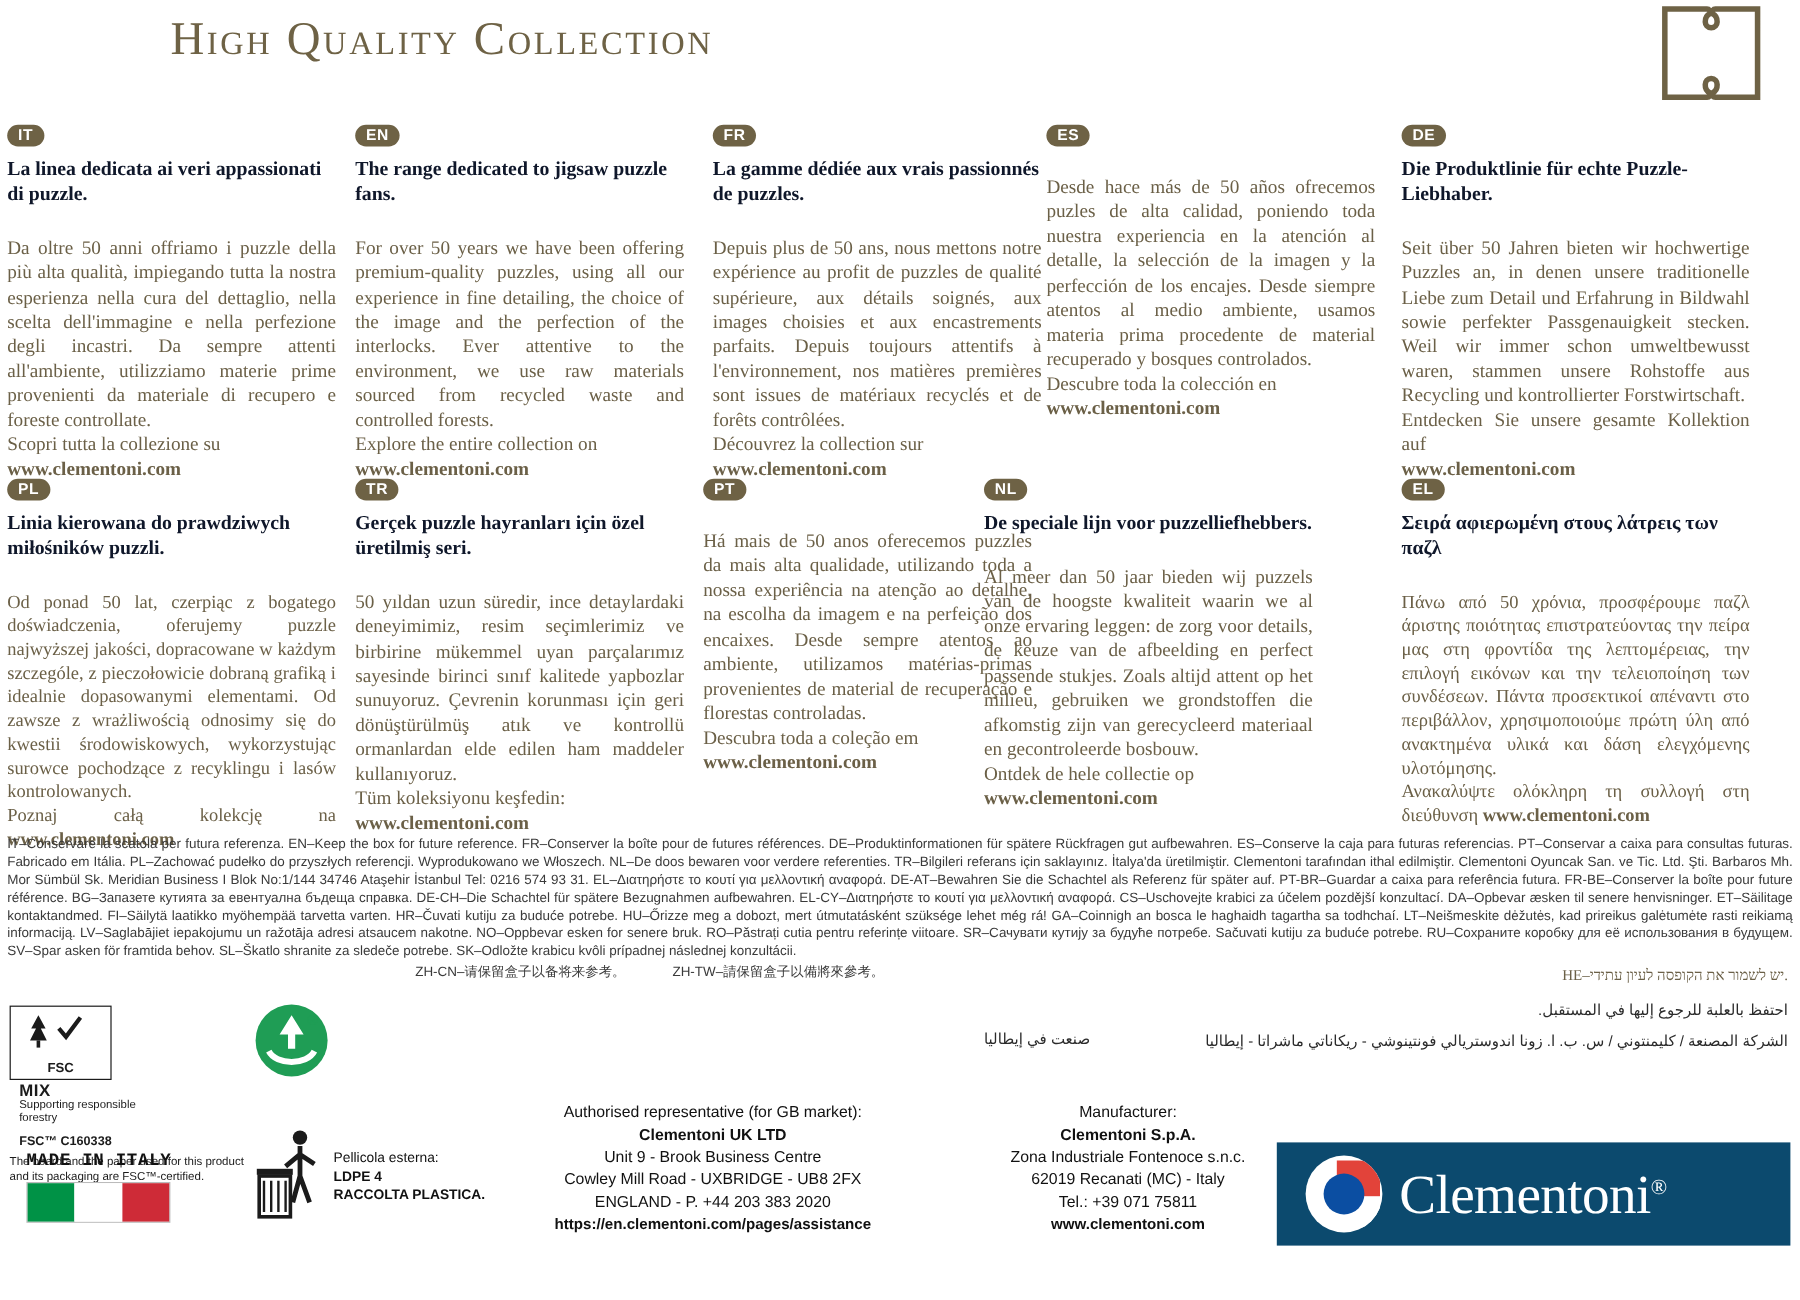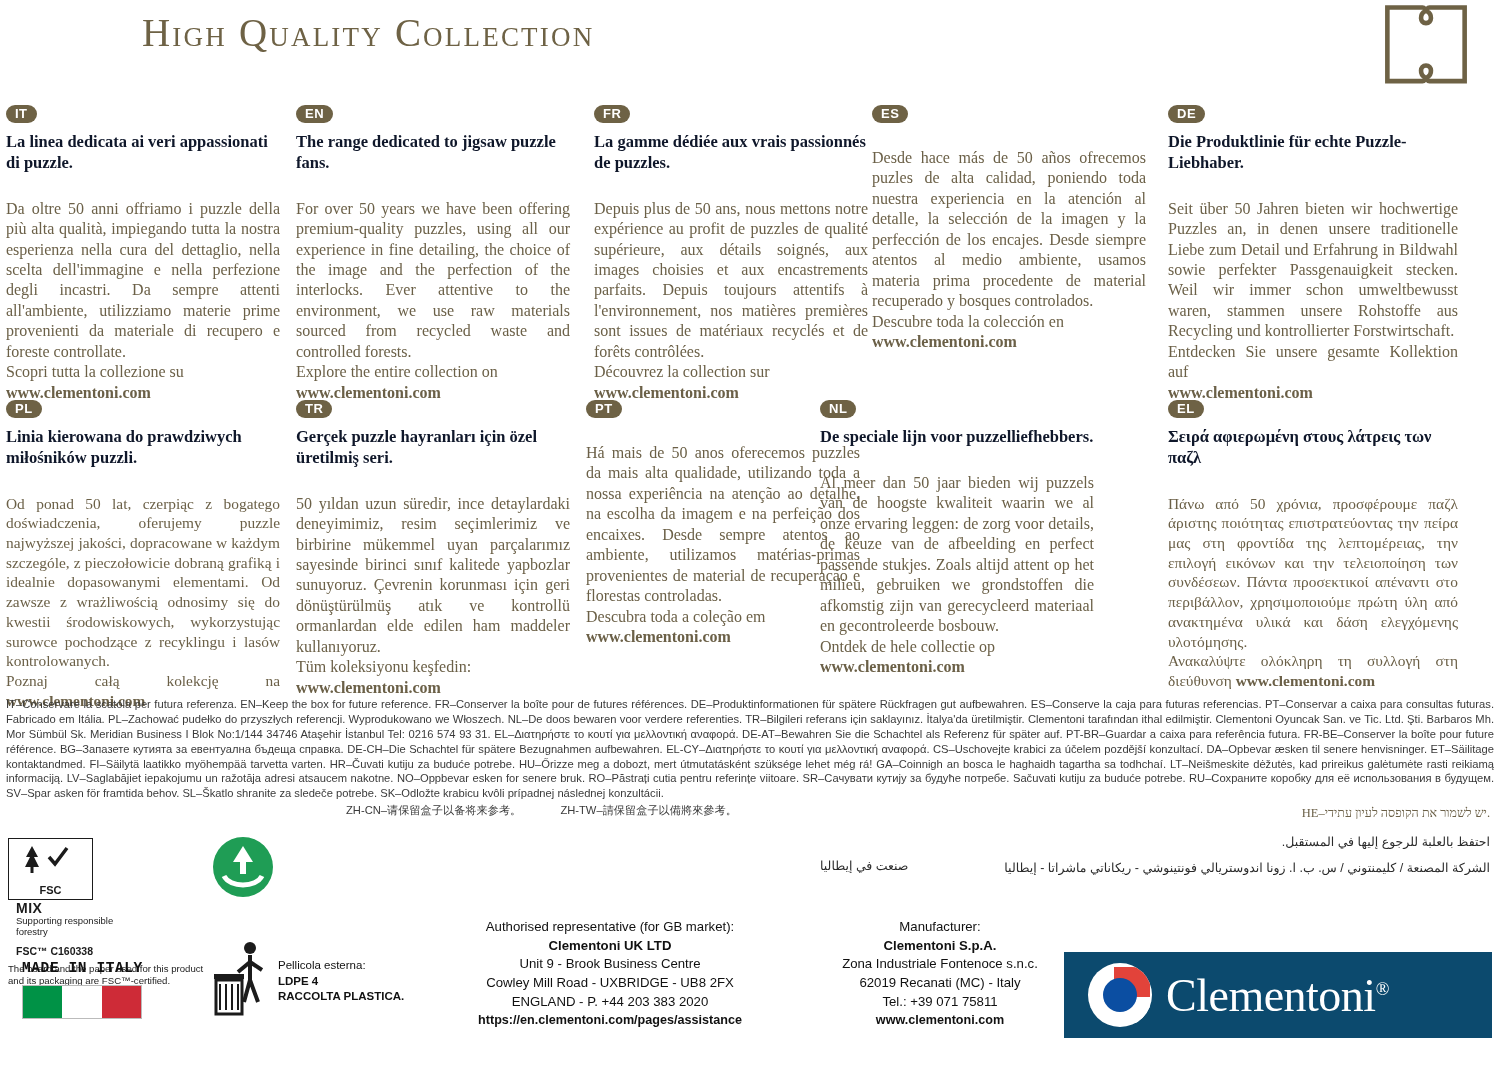--- a/index.html
+++ b/index.html
@@ -153,21 +153,21 @@
   }
   .plastic-note .reg { font-weight:normal; }
 
   .addr {
     position:absolute; top:918px;
     font-family:"Liberation Sans", sans-serif;
     font-size:13.2px; line-height:1.42; color:#111;
     text-align:center;
   }
   .addr .strong { font-weight:bold; }
-  .addr-uk { left:440px; width:340px;text-align:center; }
+  .addr-uk { left:424px; width:340px;text-align:center; }
   .addr-mf { left:800px; width:280px; }
   .addr .link { font-weight:bold; font-size:12.6px; }
 
   .brand {
     position:absolute; left:1064px; top:952px; width:428px; height:86px;
     background:#0c4a6e;
     display:flex; align-items:center;
   }
   .brand-mark {
     position:relative; width:64px; height:64px; margin-left:24px;

